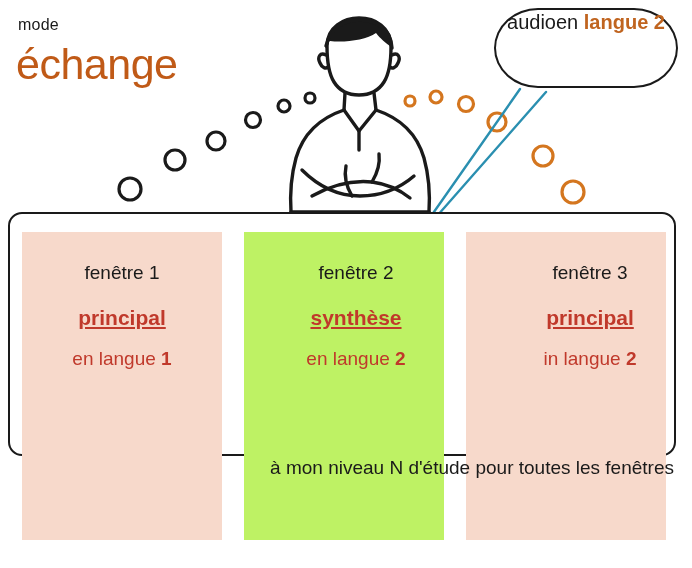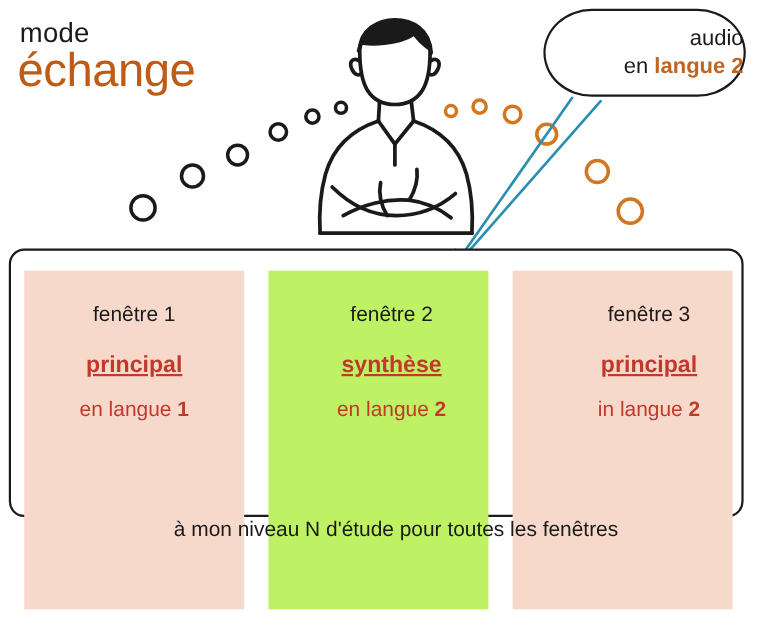--- a/index.html
+++ b/index.html
@@ -16,21 +16,21 @@
     height: 568px;
     overflow: hidden;
     background: #ffffff;
   }
 
   
   .mode-label {
     position: absolute;
     left: 18px;
     top: 16px;
-    font-size: 25px;
+    font-size: 16px;
     color: #1a1a1a;
     letter-spacing: 0.2px;
   }
   .mode-title {
     position: absolute;
     left: 16px;
     top: 40px;
     font-size: 43px;
     font-weight: normal;
     color: #c05a17;
@@ -42,22 +42,22 @@
     position: absolute;
     left: 494px;
     top: 8px;
     width: 184px;
     height: 80px;
     border: 2px solid #1a1a1a;
     border-radius: 44px / 40px;
     background: #ffffff;
     box-sizing: border-box;
     display: flex;
-    flex-direction: column;
-    align-items: flex-end;
+    flex-direction: row;
+    align-items: flex-start;
     justify-content: center;
     z-index: 6;
   }
   .bubble-line1 {
     font-size: 20px;
     color: #1a1a1a;
     line-height: 1.25;
   }
   .bubble-line2 {
     font-size: 20px;
@@ -84,21 +84,20 @@
     position: absolute;
     left: 8px;
     top: 212px;
     width: 668px;
     height: 244px;
     border: 2px solid #1a1a1a;
     border-radius: 14px;
     background: #ffffff;
     box-sizing: border-box;
     z-index: 4;
-    margin-top: 14px;
   }
   .columns {
     position: absolute;
     left: 0;
     top: 0;
     width: 100%;
     height: 100%;
   }
   .col {
     position: absolute;
@@ -132,21 +131,21 @@
   .col-lang b {
     font-weight: bold;
     color: #c0392b;
   }
 
   .footer-note {
     position: absolute;
     left: 0;
     right: 0;
     top: 243px;
-    text-align: center;
+    text-align: right;
     font-size: 19px;
     color: #1a1a1a;
     z-index: 5;
     padding-left: 36px;
   }
 </style>
 </head>
 <body>
 
 <div id="stage">

